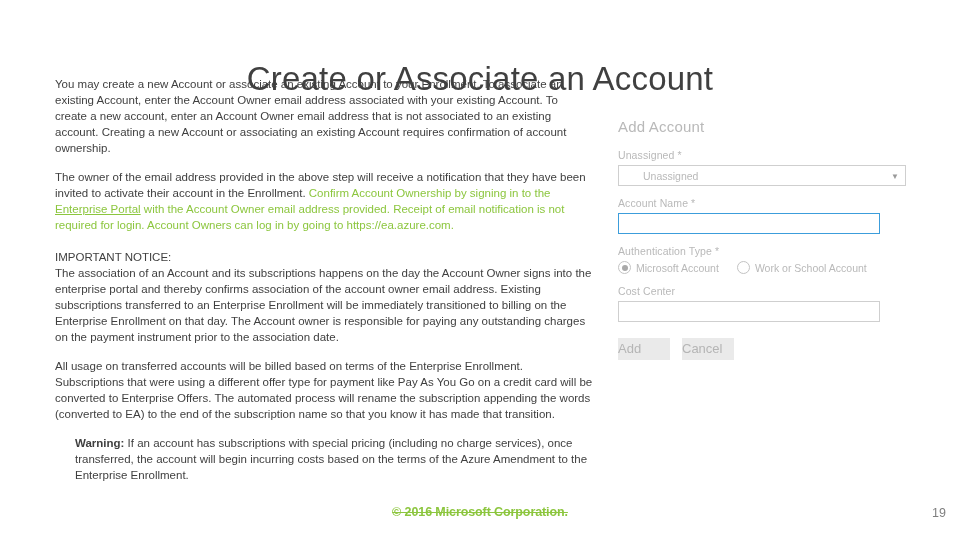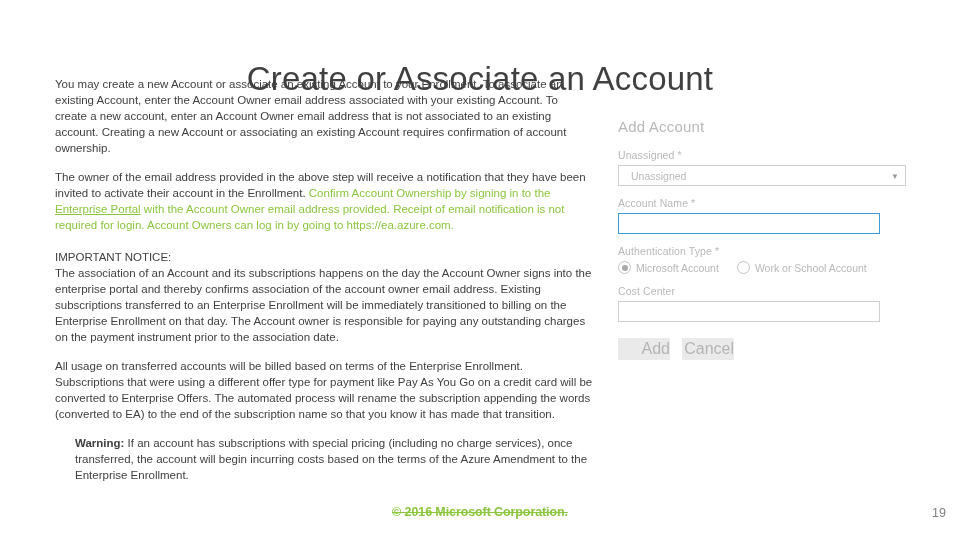--- a/index.html
+++ b/index.html
@@ -89,21 +89,21 @@
     margin-bottom: 11px;
   }
   .select-box {
     position: relative;
     height: 21px;
     border: 1px solid #cfcfcf;
     background: #ffffff;
     font-size: 10.5px;
     color: #b9b9b9;
     line-height: 21px;
-    padding-left: 12px;
+    padding-left: 24px;
     box-sizing: border-box;
     width: 288px;
   }
   .select-box .caret {
     position: absolute;
     right: 6px;
     top: 0;
     font-size: 8px;
     color: #9a9a9a;
   }
@@ -156,25 +156,25 @@
   .btn-row {
     margin-top: 16px;
     display: flex;
     gap: 12px;
   }
   .btn {
     width: 52px;
     height: 22px;
     background: #eaeaea;
     border: none;
-    font-size: 16px;
+    font-size: 13px;
     color: #b5b5b5;
     font-family: "Liberation Sans", sans-serif;
     line-height: 22px;
-    text-align: right;
+    text-align: left;
     padding: 0;
   }
   .footer {
     position: absolute;
     left: 0;
     top: 505px;
     width: 960px;
     text-align: center;
     font-size: 12.5px;
     font-weight: bold;

